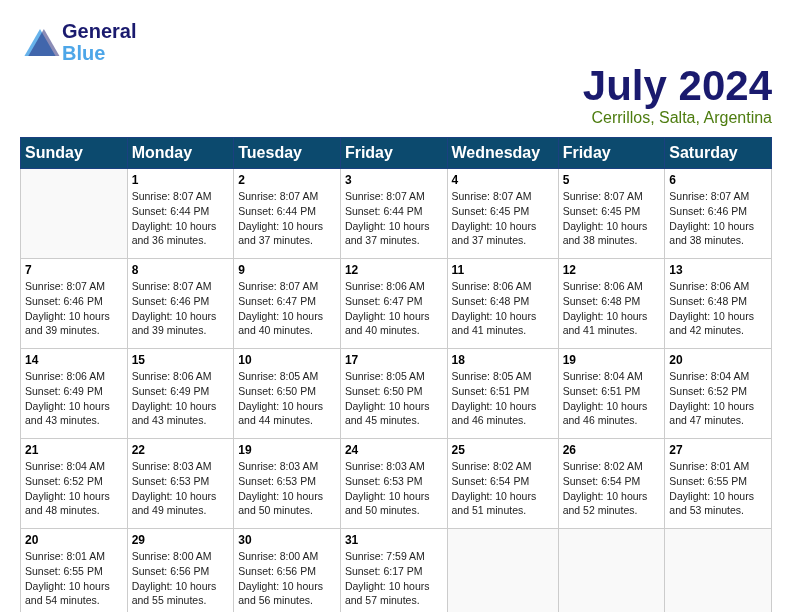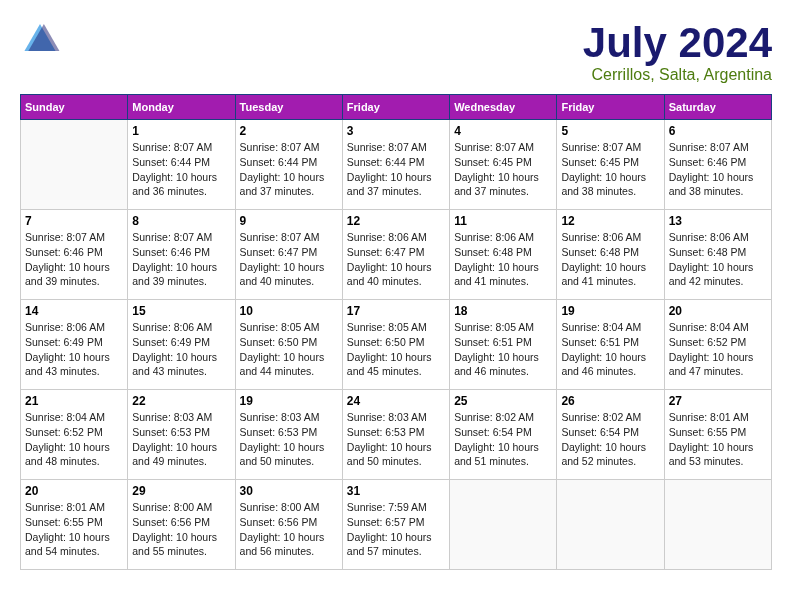--- a/index.html
+++ b/index.html
@@ -26,35 +26,36 @@
       margin-right: 2px;
     }
     .title-area {
       text-align: right;
     }
     .month-title {
       font-size: 42px;
       font-weight: bold;
       color: #1a1a6e;
       line-height: 1.1;
+      margin-top: 43px;
     }
     .subtitle {
       font-size: 16px;
       color: #4d7c0f;
     }
     table {
       width: 100%;
       border-collapse: collapse;
       font-size: 11px;
     }
     thead th {
-      background: #a21caf;
+      background: #0c4a6e;
       color: #fff;
       padding: 6px 4px;
-      font-size: 11px;
+      font-size: 16px;
       font-weight: bold;
       border: 1px solid #1a4080;
       text-align: left;
     }
     tbody td {
       border: 1px solid #ccc;
       padding: 4px 4px;
       vertical-align: top;
       background: #fff;
       min-height: 80px;
@@ -77,20 +78,24 @@
   </style>
 </head>
 <body>
 
 <div class="header">
   <div class="logo">
     <svg class="logo-icon" viewBox="0 0 50 45">
       <polygon points="25,5 45,40 5,40" fill="#4da6e8" opacity="0.85"></polygon>
       <polygon points="30,5 50,40 10,40" fill="#1a1a6e" opacity="0.5"></polygon>
     </svg>
+    <div>
+      <div style="font-size:20px;font-weight:bold;color:#1a1a6e;line-height:1.1;">General</div>
+      <div style="font-size:20px;font-weight:bold;color:#4da6e8;line-height:1.1;">Blue</div>
+    </div>
   </div>
   <div class="title-area">
     <div class="month-title">July 2024</div>
     <div class="subtitle">Cerrillos, Salta, Argentina</div>
   </div>
 </div>
 
 <table>
   <thead>
     <tr>
@@ -320,21 +325,21 @@
         <td>
           <span class="day-number">30</span>
           <div class="day-info" style="white-space: pre-line;">Sunrise: 8:00 AM
 Sunset: 6:56 PM
 Daylight: 10 hours
 and 56 minutes.</div>
         </td>
         <td>
           <span class="day-number">31</span>
           <div class="day-info" style="white-space: pre-line;">Sunrise: 7:59 AM
-Sunset: 6:57 PM
+Sunset: 6:17 PM
 Daylight: 10 hours
 and 57 minutes.</div>
         </td>
         <td class="empty-cell"></td>
         <td class="empty-cell"></td>
         <td class="empty-cell"></td>
       </tr>
     </tbody>
 </table>
 

